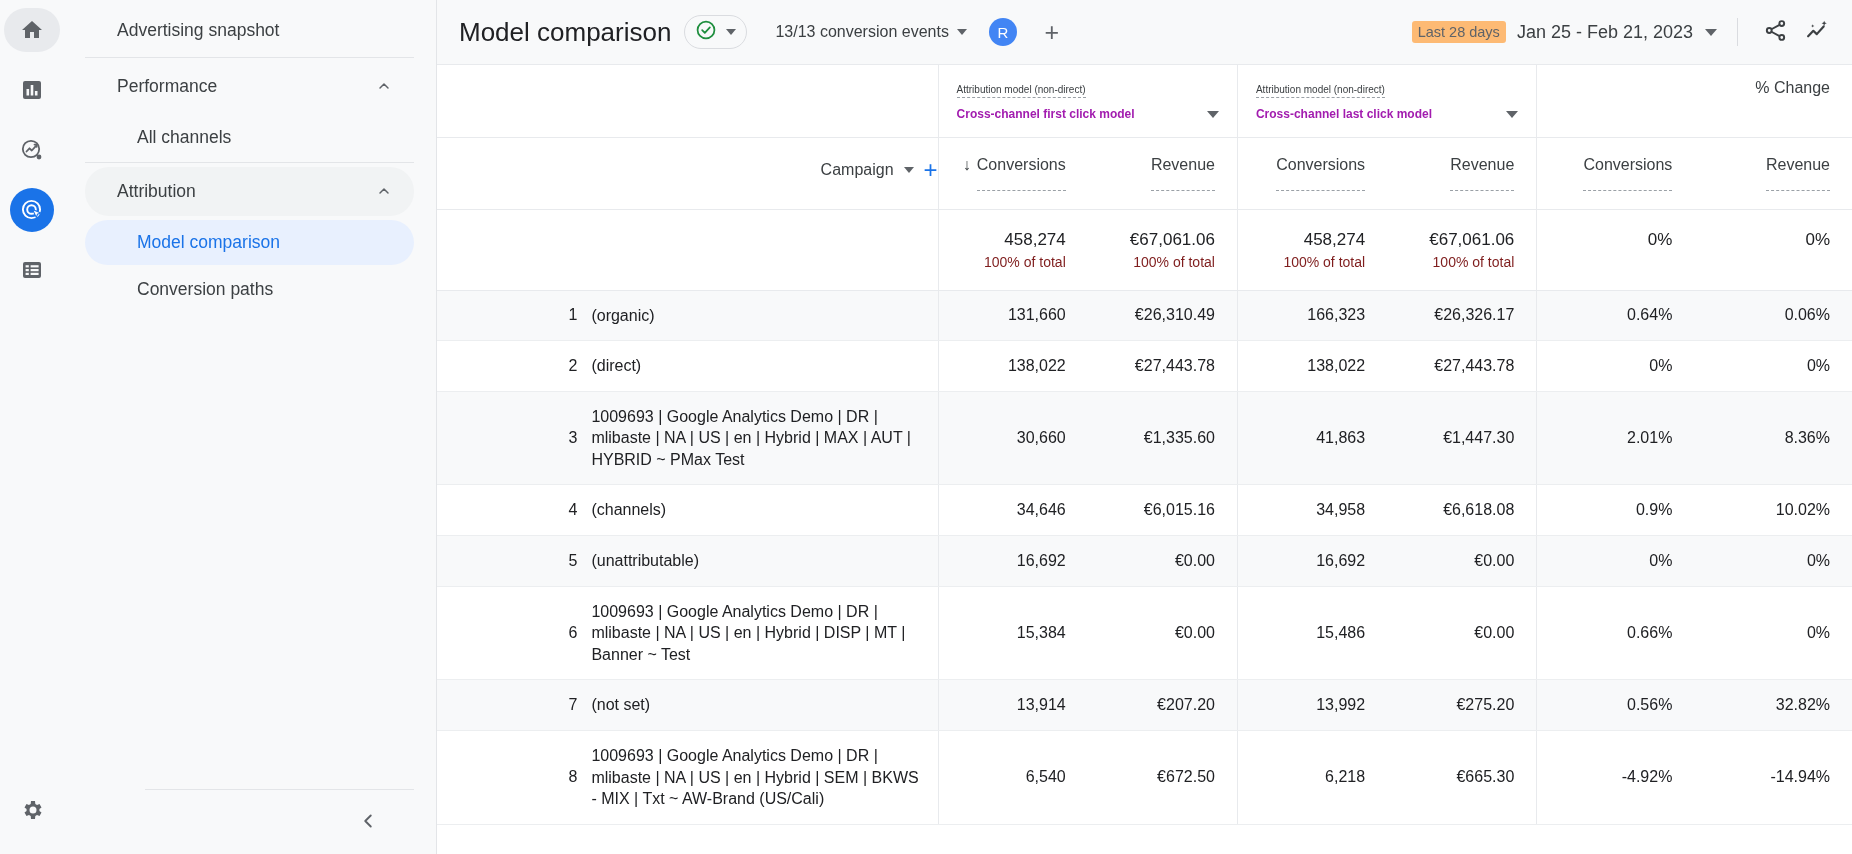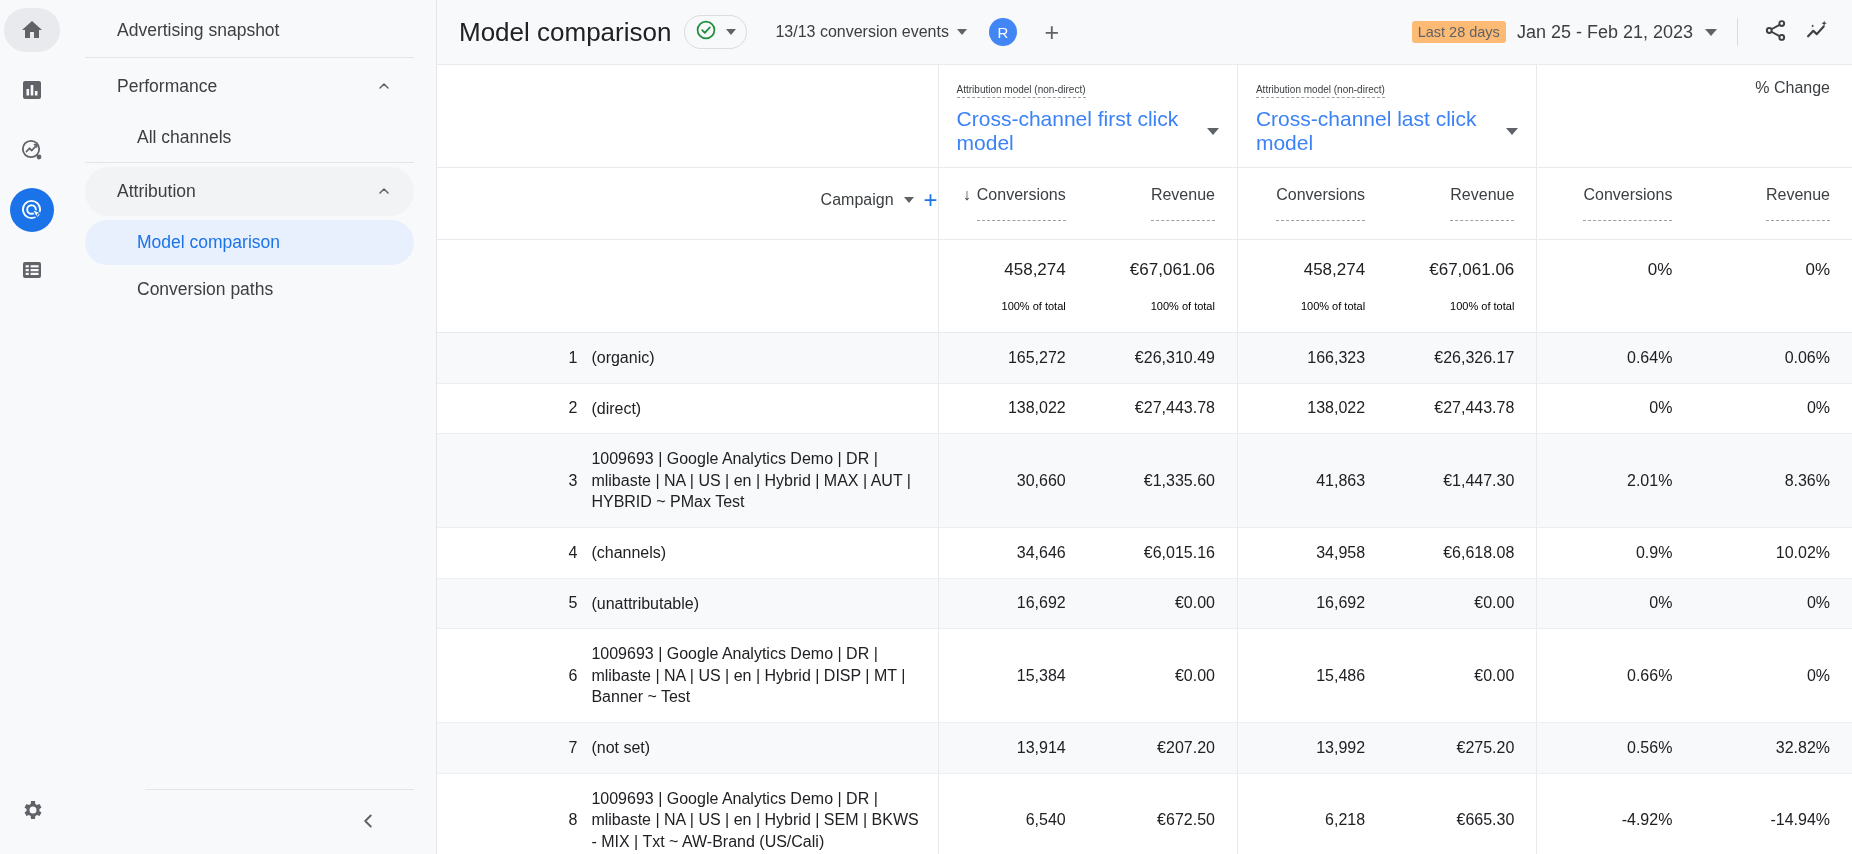--- a/index.html
+++ b/index.html
@@ -231,21 +231,21 @@
     padding-bottom: 2px;
     cursor: pointer;
   }
   .model-select {
     margin-top: 9px;
     display: flex; align-items: center;
     justify-content: space-between;
     padding-right: 18px;
     cursor: pointer;
   }
-  .model-select span.mtext { font-size: 21px; color: #3b82f6; }
+  .model-select span.mtext { font-size: 12px; color: #a21caf; font-weight: bold; }
   .mcaret {
     width: 0; height: 0;
     border-left: 6px solid transparent;
     border-right: 6px solid transparent;
     border-top: 7px solid #5f6368;
   }
   .chg-hdr-cell {
     border-left: 1px solid #e8eaed;
     text-align: right;
     padding-right: 22px !important;
@@ -301,22 +301,22 @@
     padding: 20px 0 20px 0;
     text-align: right;
     vertical-align: top;
   }
   .total-row td.bl { border-left: 1px solid #e8eaed; }
   .tot-num {
     font-size: 17px; color: #202124;
     padding-right: 22px;
   }
   .tot-sub {
-    font-size: 11px; color: #000000;
-    padding-right: 22px; margin-top: 20px;
+    font-size: 14px; color: #7f1d1d;
+    padding-right: 22px; margin-top: 4px;
   }
 
   tr.drow td {
     border-bottom: 1px solid #eceef0;
     font-size: 16px;
     color: #202124;
     padding: 14px 0;
     vertical-align: middle;
   }
   tr.drow.alt td { background: #f8f9fa; }
@@ -582,21 +582,21 @@
             <div class="tot-num">0%</div>
           </td>
         </tr>
 
         </tbody>
           <tbody id="rows-body">
             <tr class="drow alt">
               <td></td>
               <td class="idx">1</td>
               <td class="dim">(organic)</td>
-              <td class="num bl">165,272</td>
+              <td class="num bl">131,660</td>
               <td class="num">€26,310.49</td>
               <td class="num bl">166,323</td>
               <td class="num">€26,326.17</td>
               <td class="chg bl">0.64%</td>
               <td class="chg">0.06%</td>
             </tr>
             <tr class="drow">
               <td></td>
               <td class="idx">2</td>
               <td class="dim">(direct)</td>

